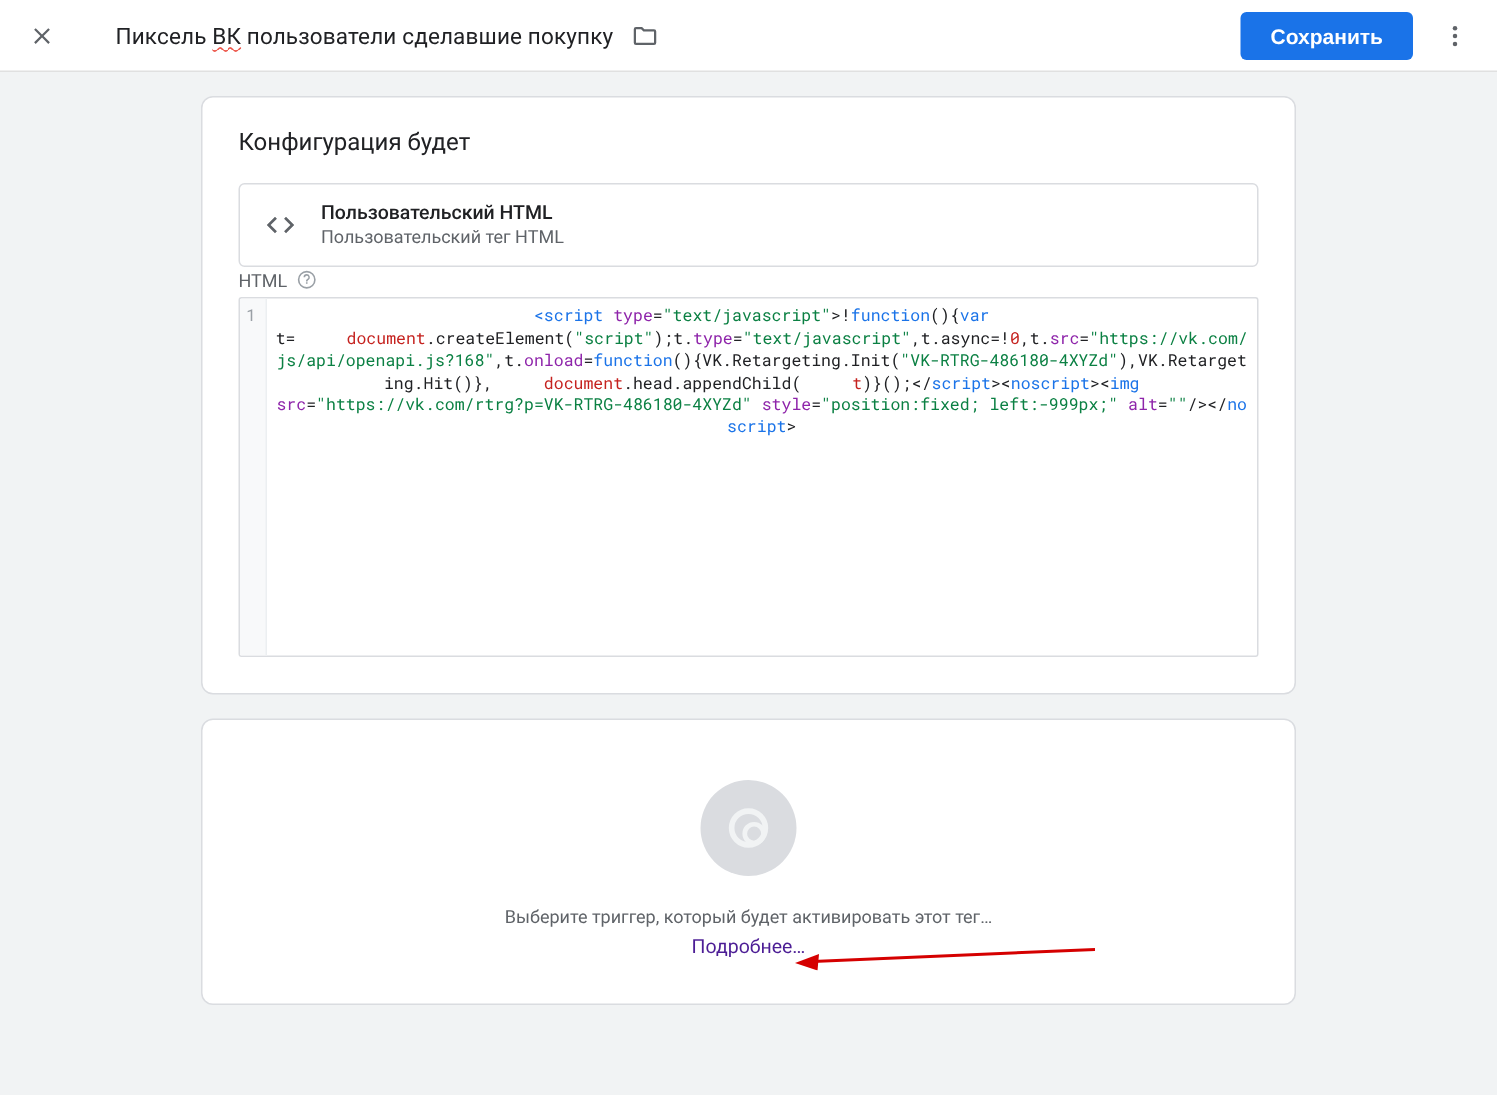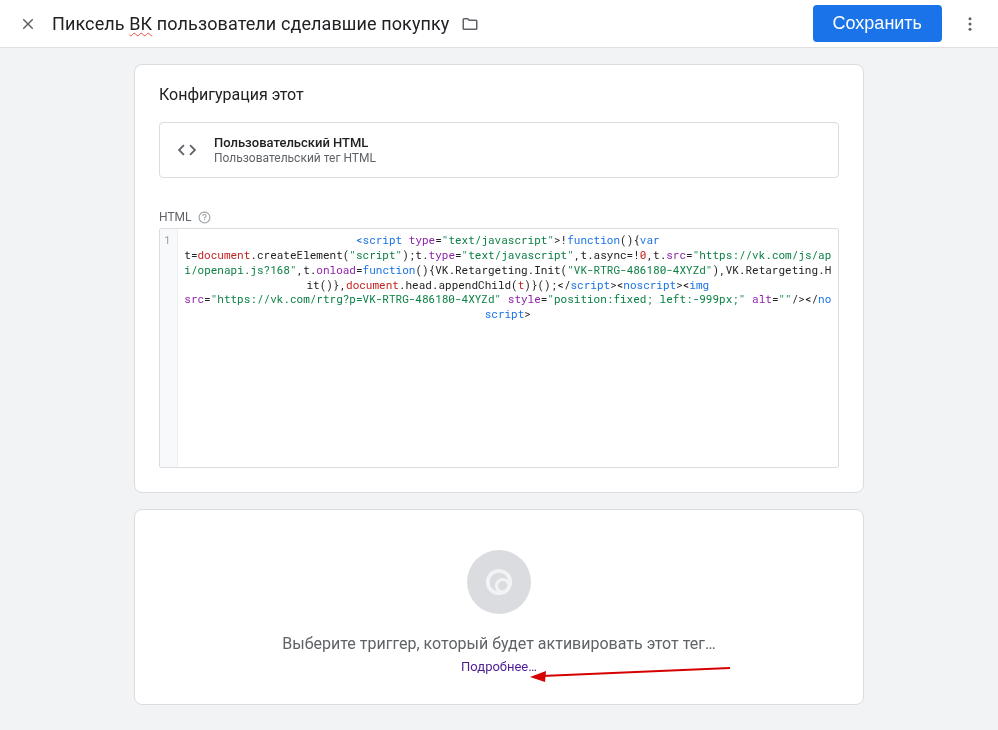--- a/index.html
+++ b/index.html
@@ -17,33 +17,34 @@
       align-items: center;
       padding: 0 16px;
       border-bottom: 1px solid #e0e0e0;
     }
     .close-icon {
       width: 24px; height: 24px; display:flex; align-items:center; justify-content:center;
       color:#5f6368; cursor:pointer; margin-right: 12px;
     }
     .title {
       flex: 0 1 auto;
-      font-size: 18px;
+      font-size: 15px;
       color:#202124;
       letter-spacing: 0.1px;
       white-space: nowrap;
+      margin-left: 25px;
     }
     .title .spell { text-decoration: underline wavy rgba(234,67,53,.9); text-decoration-thickness:1px; text-underline-offset:2px;}
     .folder-icon {
       margin-left:12px; color:#5f6368; display:flex; align-items:center; cursor:pointer;
     }
     .header-spacer { flex:1; }
     .save-btn {
       background:#1a73e8; color:#fff; border:none; border-radius:4px;
-      font-size:18px; font-weight:400; padding:8px 20px; cursor:pointer;
+      font-size:14px; font-weight:700; padding:8px 20px; cursor:pointer;
     }
     .more-icon {
       width:24px; height:24px; display:flex; align-items:center; justify-content:center;
       color:#5f6368; margin-left:16px; cursor:pointer;
     }
     .content-wrap { padding: 16px 0 30px 0; display:flex; flex-direction:column; align-items:center; gap:16px;}
     .card {
       width: 730px;
       background:#fff;
       border:1px solid #dadce0;
@@ -52,59 +53,59 @@
     }
     .card-title {
       font-size:16px; color:#202124; margin-bottom:18px;
     }
     .section-label {
       font-size:12px; color:#5f6368; margin-bottom:8px;
     }
     .tag-type-box {
       border:1px solid #dadce0; border-radius:4px;
       display:flex; align-items:center; padding:12px 16px; gap:16px;
-      cursor:pointer; margin-bottom:32px;
+      cursor:pointer; margin-bottom:2px;
     }
     .code-icon { color:#5f6368; display:flex; align-items:center;}
     .tag-type-text-main { font-size:13px; color:#202124; font-weight:500;}
     .tag-type-text-sub { font-size:12px; color:#5f6368; margin-top:1px;}
-    .html-label-row { display:flex; align-items:flex-end; gap:6px; margin-bottom:4px;}
+    .html-label-row { display:flex; align-items:flex-start; gap:6px; margin-bottom:4px;}
     .html-label { font-size:12px; color:#5f6368;}
     .help-icon { color:#9aa0a6; display:flex; align-items:center; cursor:pointer;}
     .editor {
       border:1px solid #dadce0; border-radius:2px;
       display:flex; height:240px; overflow:hidden;
       font-family: "Roboto Mono", Menlo, Consolas, monospace;
       font-size:11px; line-height:1.35;
     }
     .gutter {
       background:#f8f9fa; color:#9aa0a6; text-align:right;
       padding:4px 6px 4px 4px; border-right:1px solid #eceff1;
       user-select:none; min-width:16px;
     }
     .editor-body {
       padding:4px 6px; white-space:pre-wrap; word-break:break-all; color:#202124; flex:1;text-align:center;
     }
     .tok-tag{color:#1a73e8;}
     .tok-attr{color:#8e24aa;}
     .tok-str{color:#0b8043;}
     .tok-kw{color:#1a73e8;}
-    .tok-var{color:#c5221f;}
+    .tok-var{color:#c5221f;margin-left:34px;}
     .tok-num{color:#c5221f;}
 
     .triggers-card { padding-bottom:30px;}
     .trigger-placeholder{
       display:flex; flex-direction:column; align-items:center; padding-top:20px;
     }
     .circle {
       width:64px; height:64px; border-radius:50%; background:#dadce0;
       display:flex; align-items:center; justify-content:center; margin-bottom:20px;
       position:relative;
     }
-    .trigger-hint{ font-size:16px; color:#5f6368; margin-bottom:6px;}
+    .trigger-hint{ font-size:12px; color:#5f6368; margin-bottom:6px;}
     .trigger-link{ font-size:13px; color:#4c1d95; cursor:pointer;}
     .arrow-annotation{
       position:absolute; pointer-events:none;
     }
   </style>
 </head>
 <body>
 
 <div class="header">
   <div class="close-icon">
@@ -129,21 +130,21 @@
         <circle cx="12" cy="5" r="2" fill="currentColor"></circle>
         <circle cx="12" cy="12" r="2" fill="currentColor"></circle>
         <circle cx="12" cy="19" r="2" fill="currentColor"></circle>
       </svg>
   </div>
 </div>
 
 <div class="content-wrap">
 
   <div class="card">
-    <div class="card-title">Конфигурация этот</div>
+    <div class="card-title">Конфигурация будет</div>
     <div class="tag-type-box">
       <div class="code-icon">
         <svg width="22" height="22" viewBox="0 0 24 24">
             <path fill="currentColor" d="M9.4 16.6 4.8 12l4.6-4.6L8 6l-6 6 6 6 1.4-1.4zm5.2 0 4.6-4.6-4.6-4.6L16 6l6 6-6 6-1.4-1.4z"></path>
           </svg>
       </div>
       <div>
         <div class="tag-type-text-main">Пользовательский HTML</div>
         <div class="tag-type-text-sub">Пользовательский тег HTML</div>
       </div>

